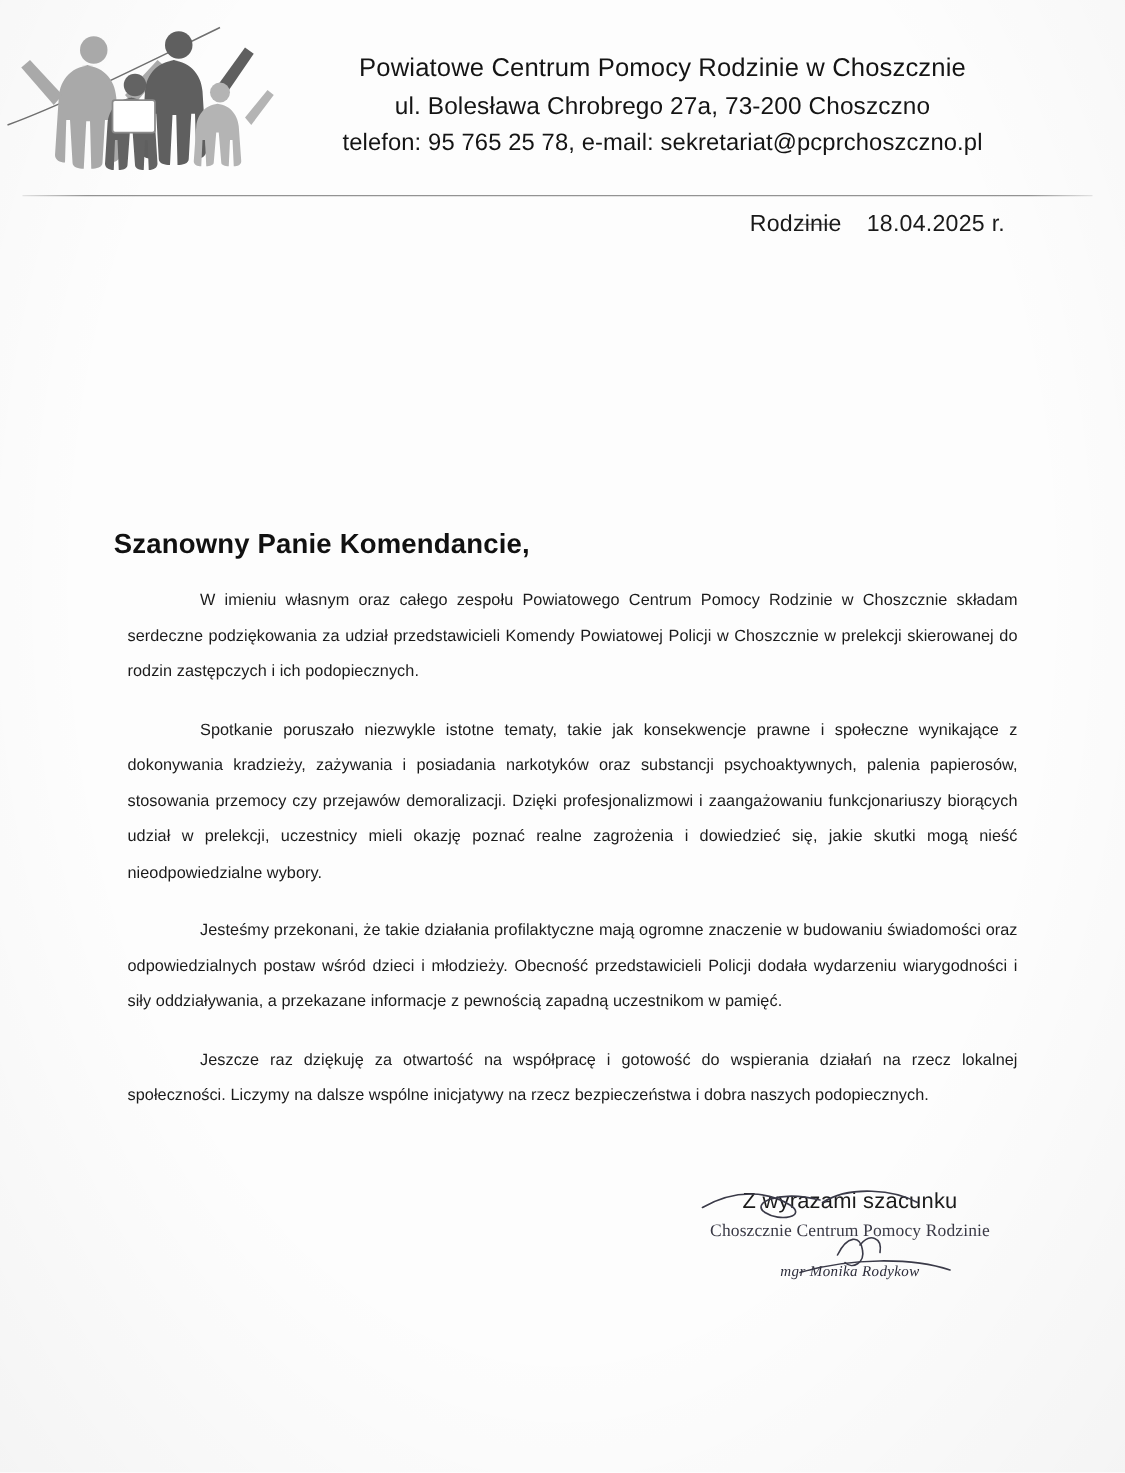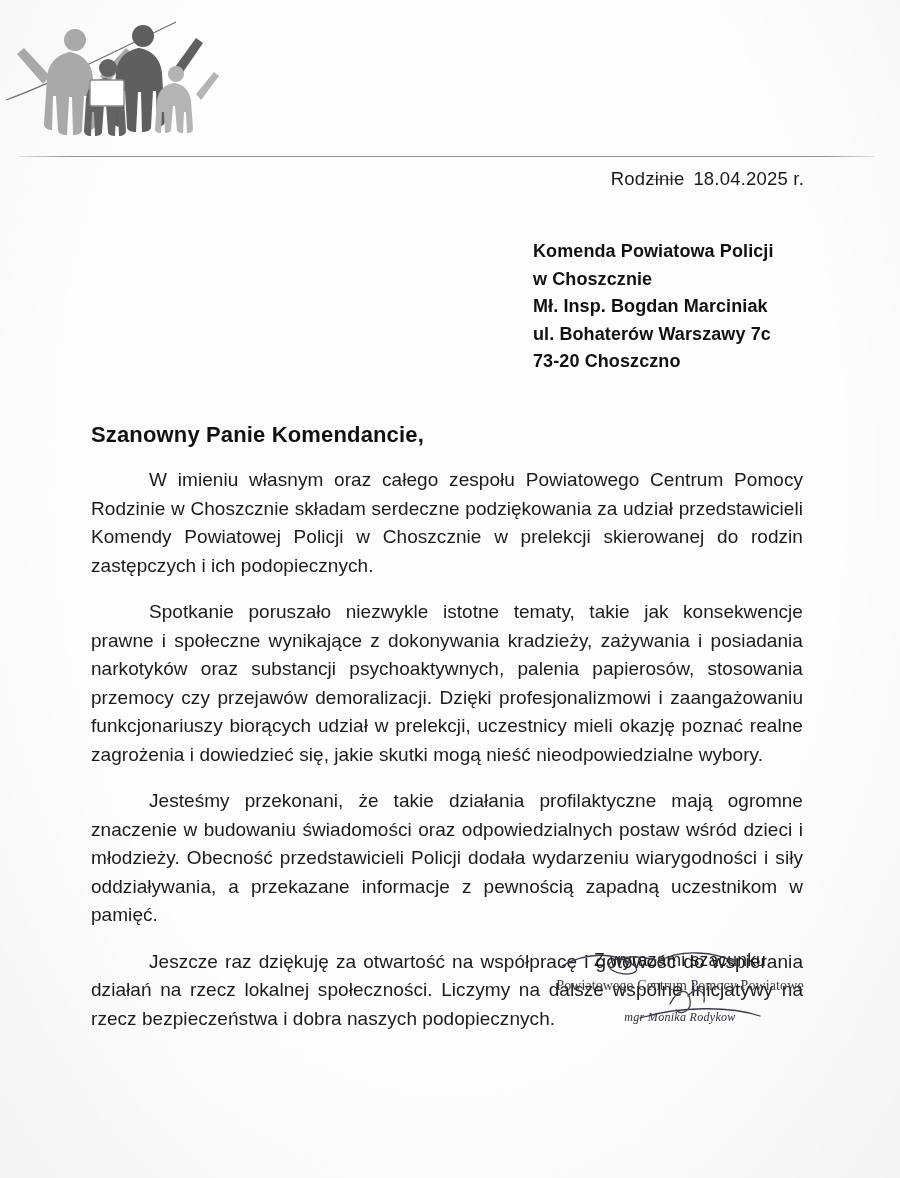--- a/index.html
+++ b/index.html
@@ -89,21 +89,21 @@
   
   .place-date .city::after {
     content: "";
     position: absolute;
     left: 52%;
     right: 4%;
     top: 52%;
     height: 1px;
     background: rgba(40,40,40,0.55);
   }
-  .place-date .date { margin-left: 9px; }
+  .place-date .date { margin-left: 20px; }
 
   
   .addressee {
     position: absolute;
     top: 238px;
     left: 533px;
     font-size: 18px;
     font-weight: bold;
     line-height: 27.5px;
     color: #111;
@@ -118,23 +118,23 @@
     font-size: 22px;
     font-weight: bold;
     letter-spacing: 0.15px;
     color: #111;
   }
 
   
   .body-text {
     position: absolute;
     top: 466px;
-    left: 91px;
+    left: 102px;
     width: 712px;
-    font-size: 19px;
+    font-size: 13px;
     line-height: 28.5px;
     text-align: justify;
     color: #1b1b1b;
     letter-spacing: 0.05px;
   }
   .body-text p {
     margin: 0 0 18px 0;
     text-indent: 58px;
   }
   .body-text p:last-child { margin-bottom: 0; }
@@ -209,48 +209,46 @@
         <g fill="#b4b4b4">
           <circle cx="176" cy="60" r="8"></circle>
           <path d="M176 69 c-11 0 -18 8 -19 18 l-2 28 c0 3 3 4 6 4 l1 -21 l2 0 l1 21 c3 0 6 -1 6 -3 l2 -24 l2 0 l2 24 c0 2 3 3 6 3 l1 -21 l2 0 l1 21 c3 0 6 -1 6 -4 l-2 -28 c-1 -10 -8 -18 -19 -18 z"></path>
           <path d="M196 80 L214 58 l5 4 l-18 24 z"></path>
         </g>
 
         <rect x="90" y="66" width="34" height="26" rx="2" fill="#ffffff" stroke="#8a8a8a" stroke-width="1.4"></rect>
       </svg>
     </div>
 
+    <div class="org-block">
+      <div class="org-line l1">Powiatowe Centrum Pomocy Rodzinie w Choszcznie</div>
+      <div class="org-line l2">ul. Bolesława Chrobrego 27a, 73-200 Choszczno</div>
+      <div class="org-line l3">telefon: 95 765 25 78, e-mail: sekretariat@pcprchoszczno.pl</div>
+    </div>
   </div>
 
   <div class="rule"></div>
 
   <div class="place-date">
     <span class="city">Rodzinie</span><span class="date">18.04.2025 r.</span>
   </div>
 
-  <div class="addressee">
-    <div>Komenda Powiatowa Policji</div>
-    <div>w Choszcznie</div>
-    <div>Mł. Insp. Bogdan Marciniak</div>
-    <div>ul. Bohaterów Warszawy 7c</div>
-    <div>73-20 Choszczno</div>
-  </div>
 
   <div class="salutation">Szanowny Panie Komendancie,</div>
 
   <div class="body-text">
     <p>W imieniu własnym oraz całego zespołu Powiatowego Centrum Pomocy Rodzinie w Choszcznie składam serdeczne podziękowania za udział przedstawicieli Komendy Powiatowej Policji w Choszcznie w prelekcji skierowanej do rodzin zastępczych i ich podopiecznych.</p>
     <p>Spotkanie poruszało niezwykle istotne tematy, takie jak konsekwencje prawne i społeczne wynikające z dokonywania kradzieży, zażywania i posiadania narkotyków oraz substancji psychoaktywnych, palenia papierosów, stosowania przemocy czy przejawów demoralizacji. Dzięki profesjonalizmowi i zaangażowaniu funkcjonariuszy biorących udział w prelekcji, uczestnicy mieli okazję poznać realne zagrożenia i dowiedzieć się, jakie skutki mogą nieść nieodpowiedzialne wybory.</p>
     <p>Jesteśmy przekonani, że takie działania profilaktyczne mają ogromne znaczenie w budowaniu świadomości oraz odpowiedzialnych postaw wśród dzieci i młodzieży. Obecność przedstawicieli Policji dodała wydarzeniu wiarygodności i siły oddziaływania, a przekazane informacje z pewnością zapadną uczestnikom w pamięć.</p>
     <p>Jeszcze raz dziękuję za otwartość na współpracę i gotowość do wspierania działań na rzecz lokalnej społeczności. Liczymy na dalsze wspólne inicjatywy na rzecz bezpieczeństwa i dobra naszych podopiecznych.</p>
   </div>
 
   <div class="signature">
     <div class="sig-closing">Z wyrazami szacunku</div>
-    <div class="sig-office">Powiatowego Centrum Pomocy Powiatowe</div>
+    <div class="sig-office">Choszcznie Centrum Pomocy Rodzinie</div>
     <div class="sig-name">mgr Monika Rodykow</div>
 
     <svg class="sig-scribble" viewBox="0 0 320 96" xmlns="http://www.w3.org/2000/svg" aria-hidden="true">
       <g stroke="#3a3a48" fill="none" stroke-width="1.3" stroke-linecap="round">
         <path d="M42 22 C 70 6, 96 10, 112 20 C 126 29, 104 34, 92 26 C 80 18, 104 8, 136 16"></path>
         <path d="M138 18 C 160 4, 196 8, 214 18"></path>
         <path d="M150 60 C 158 44, 168 44, 170 56 C 172 66, 162 72, 156 66"></path>
         <path d="M168 52 C 176 42, 186 46, 184 58"></path>
         <path d="M120 74 C 160 62, 210 62, 240 72"></path>
       </g>

